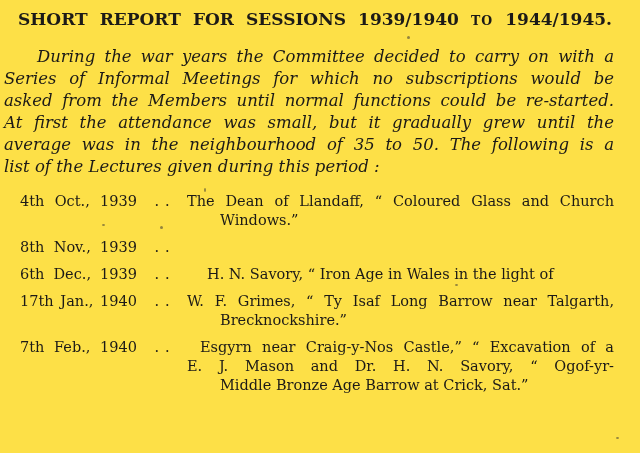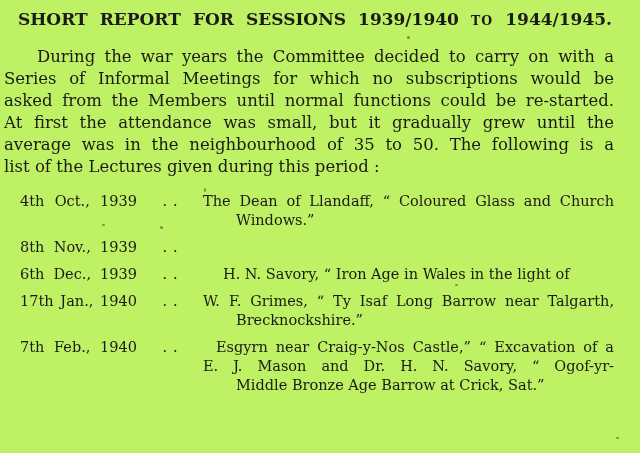--- a/index.html
+++ b/index.html
@@ -6,21 +6,21 @@
     margin: 0; padding: 0;
     width: 640px; height: 453px;
     overflow: hidden;
     background: #f3f2ee;
   }
   .page {
     position: relative;
     width: 640px; height: 453px;
     box-sizing: border-box;
     padding: 9px 26px 0 4px;
-    background: #bef264;
+    background: #fde047;
     color: #1c1a17;
     font-family: "DejaVu Serif", serif;
   }
   
   .title {
     margin: 0 2px 15px 14px;
     font-size: 17px;
     font-weight: bold;
     line-height: 21px;
     text-align: justify;
@@ -29,39 +29,39 @@
   }
   .title .to {
     font-size: 12.5px;
     letter-spacing: 1px;
   }
   
   .paragraph {
     font-size: 16.5px;
     line-height: 22px;
     margin: 0;
+    font-style: italic;
   }
   .para-line {
     text-align: justify;
     text-align-last: justify;
   }
   .para-line:first-child { text-indent: 33px; }
   .para-line:last-child { text-align-last: left; }
   
   .lecture-list {
     margin: 14px 0 0 16px;
     font-size: 14.5px;
     line-height: 19px;
   }
   .entry {
     display: grid;
     grid-template-columns: 117px 50px 1fr;
     align-items: start;
     margin-bottom: 8px;
-    gap: 8px;
   }
   .date {
     text-align: justify;
     text-align-last: justify;
   }
   .leader {
     text-align: center;
     letter-spacing: 6px;
     text-indent: 6px;
   }

